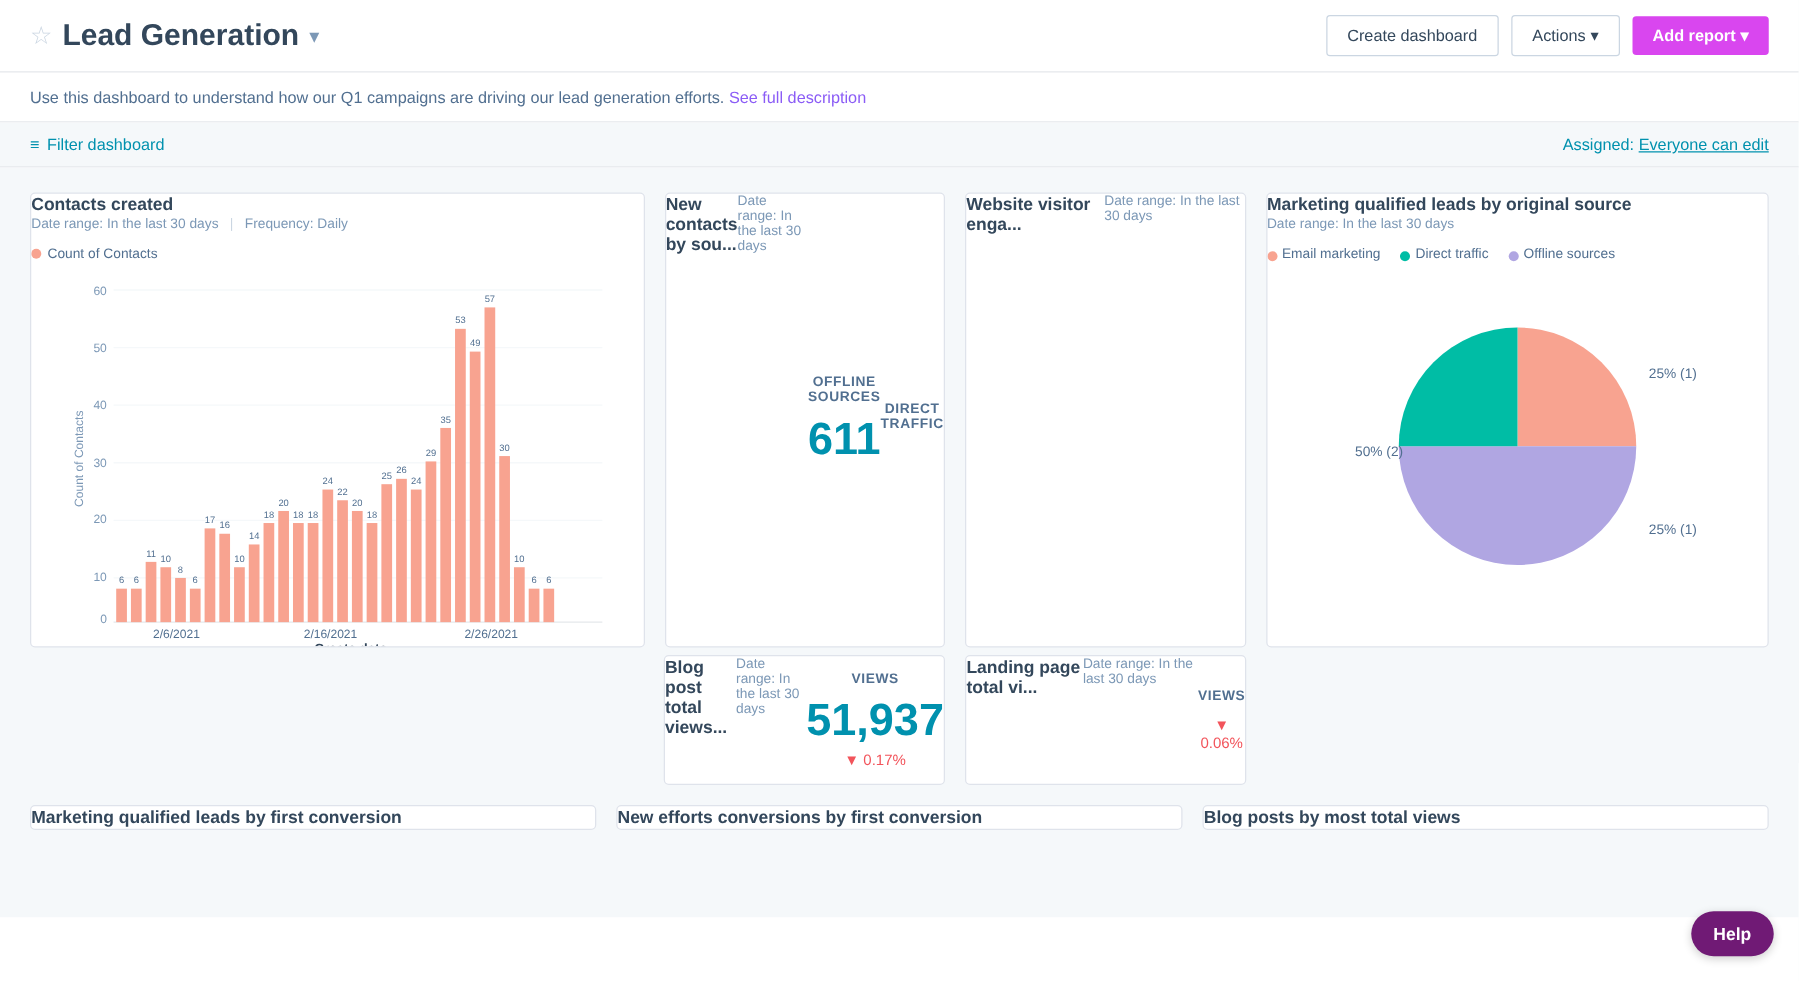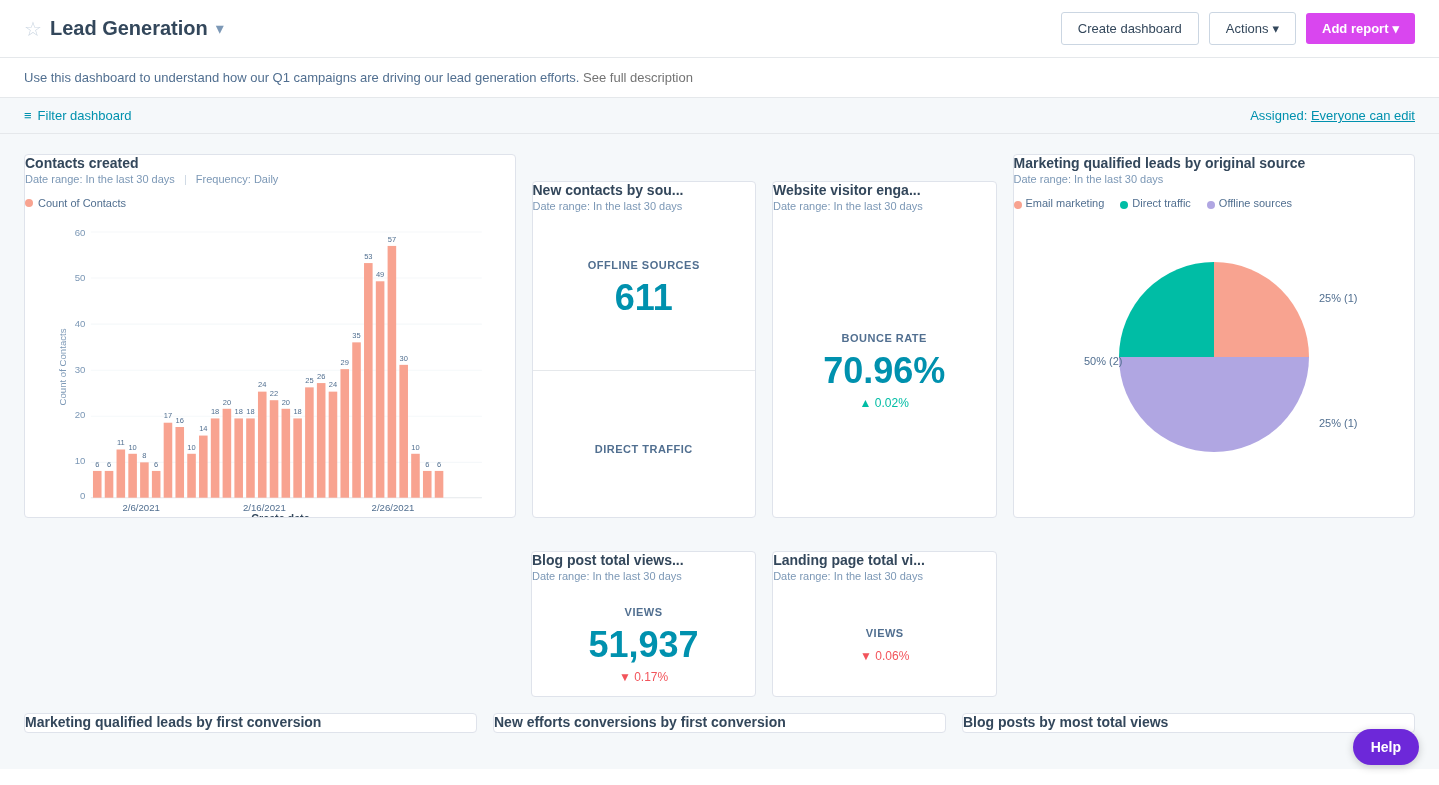--- a/index.html
+++ b/index.html
@@ -5,40 +5,40 @@
     * { box-sizing: border-box; margin: 0; padding: 0; }
     body { font-family: -apple-system, BlinkMacSystemFont, 'Segoe UI', Helvetica, Arial, sans-serif; font-size: 13px; background: #fff; color: #33475b; }
 
     
     .top-bar {
       display: flex; align-items: center; justify-content: space-between;
       padding: 12px 24px; border-bottom: 1px solid #e5e8eb;
     }
     .title-area { display: flex; align-items: center; gap: 8px; }
     .star-icon { color: #cbd6e2; font-size: 20px; cursor: pointer; }
-    .page-title { font-size: 20px; font-weight: 700; color: #33475b; }
+    .page-title { font-size: 24px; font-weight: 700; color: #33475b; }
     .chevron-icon { color: #7c98b6; font-size: 16px; cursor: pointer; }
     .top-actions { display: flex; gap: 10px; align-items: center; }
     .btn-outline {
       border: 1px solid #cbd6e2; background: #fff; color: #33475b;
       padding: 8px 16px; border-radius: 3px; cursor: pointer; font-size: 13px;
       display: flex; align-items: center; gap: 4px;
     }
     .btn-primary {
       background: #d946ef; color: #fff; border: none;
       padding: 8px 16px; border-radius: 3px; cursor: pointer; font-size: 13px;
       display: flex; align-items: center; gap: 4px; font-weight: 600;
     }
 
     
     .desc-bar {
       padding: 12px 24px; font-size: 13px; color: #516f90;
       border-bottom: 1px solid #e5e8eb;
     }
-    .desc-bar a { color: #737373; text-decoration: none; }
+    .desc-bar a { color: #8b5cf6; text-decoration: none; }
 
     
     .filter-bar {
       display: flex; align-items: center; justify-content: space-between;
       padding: 10px 24px; background: #f5f8fa; border-bottom: 1px solid #e5e8eb;
     }
     .filter-btn { color: #0091ae; cursor: pointer; display: flex; align-items: center; gap: 6px; font-size: 13px; font-weight: 500; }
     .assigned-text { font-size: 13px; color: #516f90; }
     .assigned-text span { color: #0091ae; font-weight: 500; }
 
@@ -58,21 +58,21 @@
     
     .card-contacts { flex: 2.2; min-width: 0; }
     .legend-item { display: flex; align-items: center; gap: 5px; font-size: 11px; color: #516f90; margin-bottom: 8px; }
     .legend-dot { width: 8px; height: 8px; border-radius: 50%; background: #f8a390; }
 
     
     .chart-area { position: relative; height: 300px; }
     .chart-svg { width: 100%; height: 100%; }
 
     
-    .card-stat { flex: 1; min-width: 0; display: flex; flex-direction: column; margin-top: 27px; }
+    .card-stat { flex: 1; min-width: 0; display: flex; flex-direction: row; }
     .stat-label { font-size: 11px; font-weight: 600; color: #516f90; text-transform: uppercase; letter-spacing: 0.5px; text-align: center; margin-bottom: 6px; }
     .stat-value { font-size: 36px; font-weight: 700; color: #0091ae; text-align: center; }
     .stat-change { font-size: 12px; text-align: center; margin-top: 4px; }
     .stat-change.up { color: #00bda5; }
     .stat-change.down { color: #f2545b; }
     .stat-divider { border: none; border-top: 1px solid #e5e8eb; margin: 16px 0; }
 
     
     .card-pie { flex: 1.8; min-width: 0; }
     .pie-legend { display: flex; gap: 16px; font-size: 11px; color: #516f90; margin-bottom: 8px; flex-wrap: wrap; }
@@ -81,21 +81,21 @@
 
     
     .pie-area { display: flex; align-items: center; justify-content: center; height: 280px; }
 
     
     .card-bottom { flex: 1; min-width: 0; }
 
     
     .help-btn {
       position: fixed; bottom: 20px; right: 20px;
-      background: #6d28d9; color: #fff; border-radius: 24px;
+      background: #701a75; color: #fff; border-radius: 24px;
       padding: 10px 18px; font-size: 14px; font-weight: 600; cursor: pointer;
       box-shadow: 0 2px 8px rgba(0,0,0,0.2);
     }
 
     .stat-section { display: flex; flex-direction: column; justify-content: center; align-items: center; flex: 1; padding: 12px 0; }
   </style>
 </head>
 <body>
 
 <div class="top-bar">
@@ -250,28 +250,20 @@
       </div>
       <hr class="stat-divider">
       <div class="stat-section">
         <div class="stat-label">DIRECT TRAFFIC</div>
       </div>
     </div>
 
     <div class="card card-stat">
       <div class="card-title">Website visitor enga...</div>
       <div class="card-meta">Date range: In the last 30 days</div>
-      <div class="stat-section">
-        <div class="stat-label">BOUNCE RATE</div>
-        <div class="stat-value">70.96%</div>
-        <div class="stat-change up">
-          <span>▲</span>
-          <span>0.02%</span>
-        </div>
-      </div>
     </div>
 
     <div class="card card-pie">
       <div class="card-title">Marketing qualified leads by original source</div>
       <div class="card-meta">Date range: In the last 30 days</div>
       <div class="pie-legend">
         <div class="pie-legend-item">
           <span class="pie-dot" style="background:#f8a390;"></span>
           <span>Email marketing</span>
         </div>

